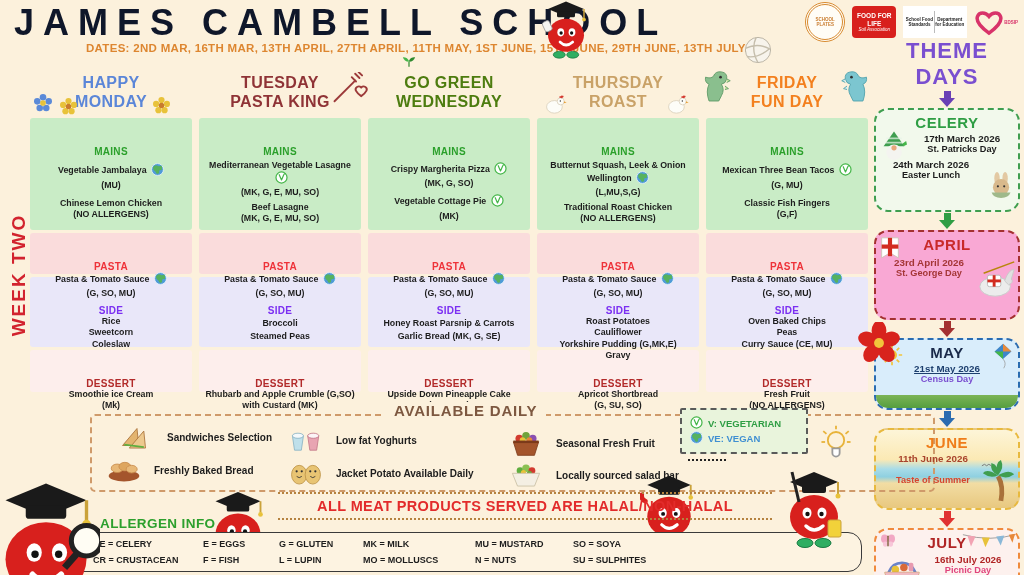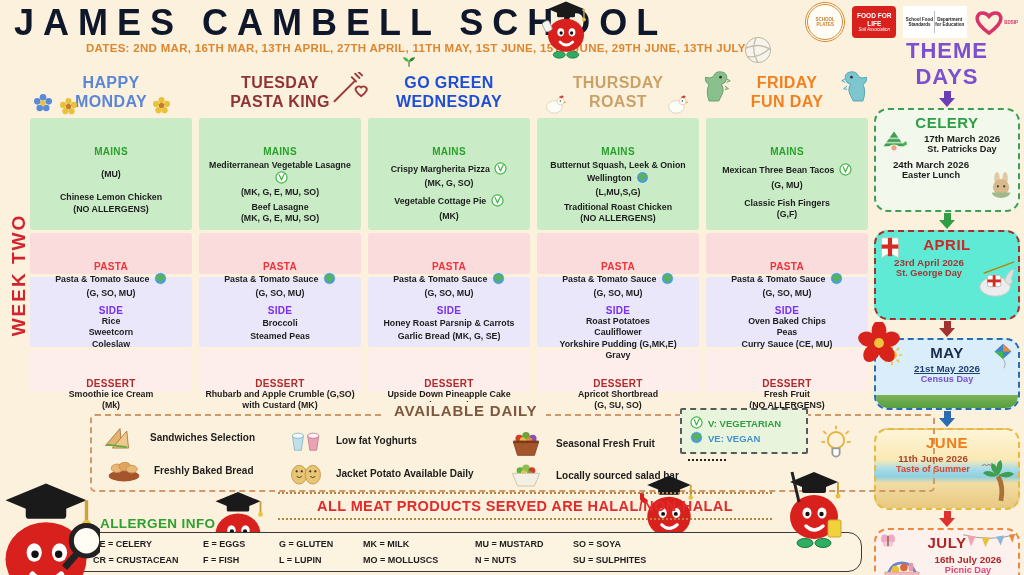--- a/index.html
+++ b/index.html
@@ -86,21 +86,21 @@
   .mdec-bfly1{left:4px;top:4px;}
   .mdec-bfly2{right:5px;bottom:4px;}
   .hibiscus{position:absolute;left:858px;top:322px;z-index:6;}
 
   
   .avail-box{position:absolute;left:90px;top:414px;width:845px;height:78px;border:2.5px dashed #cf9a6a;border-radius:5px;box-sizing:border-box;}
   .avail-title{position:absolute;left:385px;top:402px;font-size:15px;font-weight:800;color:#7d5840;letter-spacing:.8px;background:#fcf1dc;padding:0 9px;z-index:3;}
   .avail-item{position:absolute;display:flex;align-items:center;gap:12px;}
   .avail-icon{width:36px;display:flex;justify-content:center;flex-shrink:0;}
   .avail-label{font-size:10px;font-weight:800;color:#1d1d1d;white-space:nowrap;}
-  .avail-item-0{left:10px;top:8px;}
+  .avail-item-0{left:27px;top:8px;}
   .avail-item-1{left:14px;top:42px;}
   .avail-item-2{left:196px;top:12px;}
   .avail-item-3{left:196px;top:44px;}
   .avail-item-4{left:416px;top:14px;}
   .avail-item-5{left:416px;top:46px;}
   .legend{position:absolute;left:588px;top:-8px;width:128px;height:46px;background:#e9f4dc;border:2px dashed #5a5a5a;border-radius:2px;padding:3px 6px;box-sizing:border-box;display:flex;flex-direction:column;justify-content:space-around;z-index:3;}
   .legend-row{display:flex;align-items:center;gap:5px;font-size:9.5px;font-weight:800;}
   .legend-dots{position:absolute;left:6px;bottom:-9px;width:38px;border-top:2.5px dotted #222;}
   .bulb{position:absolute;left:724px;top:6px;}
 
@@ -203,20 +203,24 @@
                 <circle cx="7" cy="17" r="4"></circle>
                 <circle cx="4" cy="9" r="4"></circle>
               </g>
               <circle cx="11" cy="11" r="3.5" fill="#c97b2d"></circle>
             </svg></span>
         </div>
         <div class="sec sec-mains" style="background: rgb(201, 236, 198);">
           <div class="sec-label" style="color: rgb(43, 160, 43);">MAINS</div>
           <div class="sec-items">
             <div class="mi">
+              <div class="mi-name">Vegetable Jambalaya <span class="badge"><svg viewBox="0 0 16 16" width="13" height="13">
+                    <circle cx="8" cy="8" r="7.3" fill="#4f9bd8" stroke="#e8f4fb" stroke-width="1"></circle>
+                    <path d="M2.5 5.5C4 3 6.5 2 8 3.5 9 4.5 11 4 12.5 3 14 4.5 14 7 13 9c-2-1-3.5.5-3 2 .4 1.2-1 2.5-2.5 2.2C6 12.8 6.5 11 5 10 3.5 9 2.5 7.5 2.5 5.5z" fill="#56b25f"></path>
+                  </svg></span></div>
               <div class="mi-sub">(MU)</div>
             </div>
             <div class="mi">
               <div class="mi-name">Chinese Lemon Chicken</div>
               <div class="mi-sub">(NO ALLERGENS)</div>
             </div>
           </div>
         </div>
         <div class="sec sec-pasta" style="background: rgb(250, 220, 220);">
           <div class="sec-label" style="color: rgb(238, 50, 57);">PASTA</div>
@@ -312,21 +316,21 @@
           <div class="sec-label" style="color: rgb(178, 42, 42);">DESSERT</div>
           <div class="sec-items">
             <div class="mi">
               <div class="mi-name">Rhubarb and Apple Crumble (G,SO)</div>
               <div class="mi-sub">with Custard (MK)</div>
             </div>
           </div>
         </div>
       </div>
       <div class="day-col">
-        <div class="day-header" style="color: #1d4ed8;">
+        <div class="day-header" style="color: #4d7c0f;">
           <div class="dh-line">GO GREEN</div>
           <div class="dh-line">WEDNESDAY</div>
           <span class="dec dec-sprout"><svg viewBox="0 0 22 14" width="18" height="12">
               <path d="M11 14V8" stroke="#2f8a2f" stroke-width="1.5" fill="none"></path>
               <path d="M11 8C7 8 4.5 5.5 3.5 2.5 7 2.5 10.5 4 11 8z" fill="#45b649"></path>
               <path d="M11 8c0-4 3.5-5.5 7.5-5.5C17.5 5.5 15 8 11 8z" fill="#2f8a2f"></path>
             </svg></span>
         </div>
         <div class="sec sec-mains" style="background: rgb(201, 236, 198);">
           <div class="sec-label" style="color: rgb(43, 160, 43);">MAINS</div>
@@ -556,21 +560,21 @@
               <circle cx="14.5" cy="18" r="9" fill="#d8b98c"></circle>
               <circle cx="11" cy="17" r="1.2" fill="#333"></circle>
               <circle cx="18" cy="17" r="1.2" fill="#333"></circle>
               <path d="M4 24h21q-2 6-10.5 6T4 24z" fill="#9fb98a"></path>
             </svg></span>
         </div>
         <div class="m-arrow">
           <span class="stem" style="background:#2f9e44"></span>
           <span class="tri" style="border-top-color:#2f9e44"></span>
         </div>
-        <div class="month-box m-april" style="border-color: rgb(164, 48, 48); background: #5eead4;">
+        <div class="month-box m-april" style="border-color: rgb(164, 48, 48); background: #f9a8d4;">
           <div class="m-name" style="color: rgb(201, 42, 42);">APRIL</div>
           <div class="m-event m-e0">
             <div class="m-date" style="color: rgb(164, 54, 54);">23rd April 2026</div>
             <div class="m-label" style="color: rgb(164, 54, 54);">St. George Day</div>
           </div>
           <span class="mdec mdec-flag"><svg viewBox="0 0 24 32" width="20" height="27">
               <path d="M2 2h20v24l-10-6-10 6z" fill="#fff" stroke="#c9c2b2"></path>
               <rect x="9.5" y="2" width="5" height="22" fill="#d22c20"></rect>
               <rect x="2" y="10" width="20" height="5" fill="#d22c20"></rect>
             </svg></span>
@@ -614,21 +618,21 @@
             </svg></span>
         </div>
         <div class="m-arrow">
           <span class="stem" style="background:#2b6cb0"></span>
           <span class="tri" style="border-top-color:#2b6cb0"></span>
         </div>
         <div class="month-box m-june" style="border-color: rgb(232, 185, 62);">
           <div class="m-name" style="color: rgb(239, 125, 26);">JUNE</div>
           <div class="m-event m-e0">
             <div class="m-date" style="color: rgb(168, 67, 44);">11th June 2026</div>
-            <div class="m-label" style="color: rgb(214, 69, 47);">Taste of Summer</div>
+            <div class="m-label" style="color: rgb(214, 69, 47); margin-top: 11px;">Taste of Summer</div>
           </div>
           <span class="mdec mdec-palm"><svg viewBox="0 0 40 46" width="38" height="44">
               <path d="M22 45q3-16-3-26" stroke="#a9713a" stroke-width="5" fill="none"></path>
               <g fill="#3f9e4f">
                 <path d="M19 18q-12-8-16-2 8 6 16 2z"></path>
                 <path d="M19 18q-4-13 3-16 4 8-3 16z"></path>
                 <path d="M19 18q12-7 17-1-8 6-17 1z"></path>
                 <path d="M19 18q1-11-7-13-2 9 7 13z"></path>
               </g>
               <path d="M2 8q3-3 5 0q2-3 5 0" stroke="#777" fill="none"></path>

